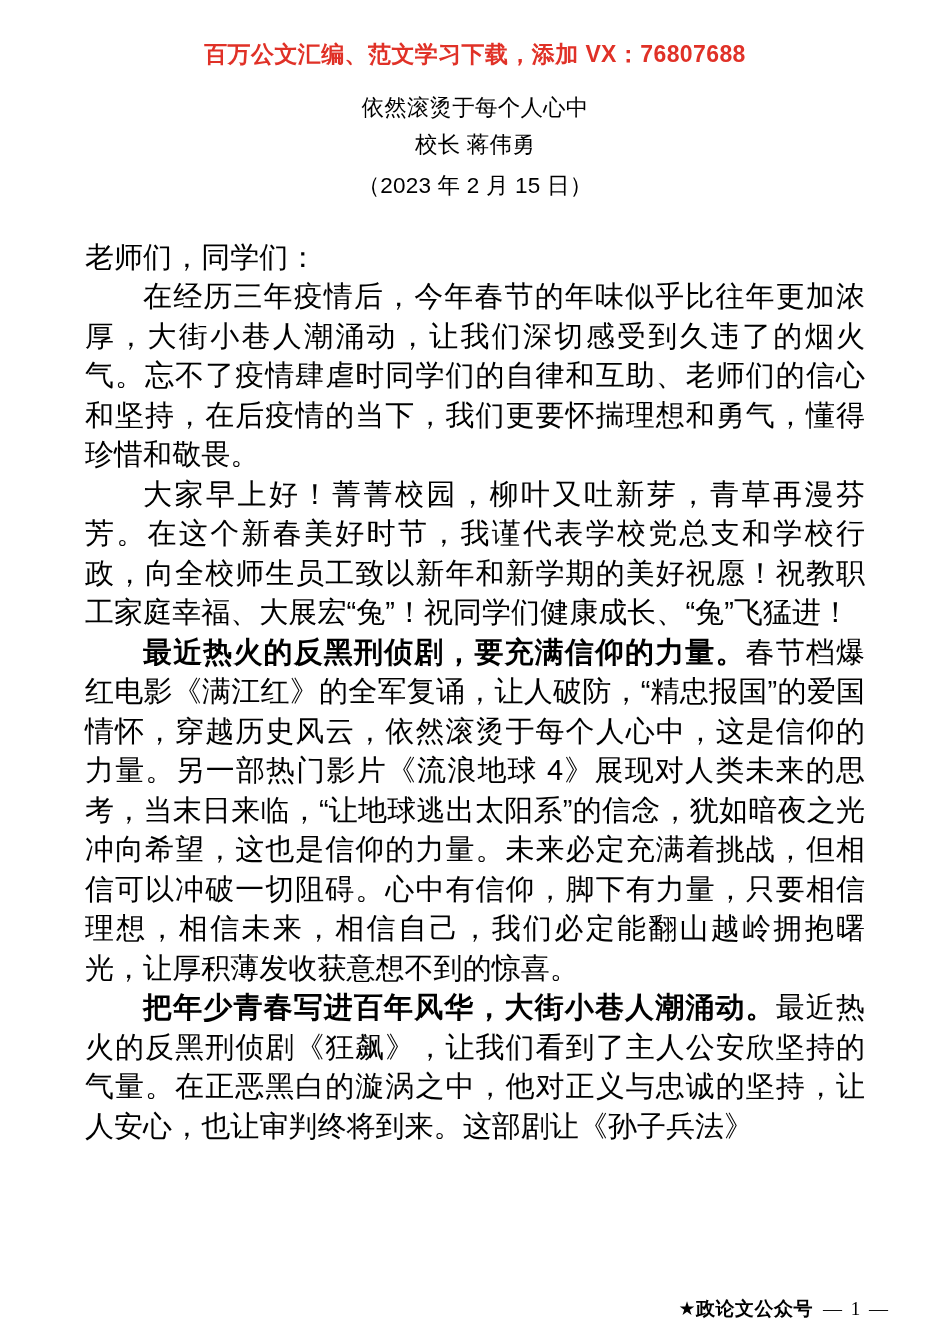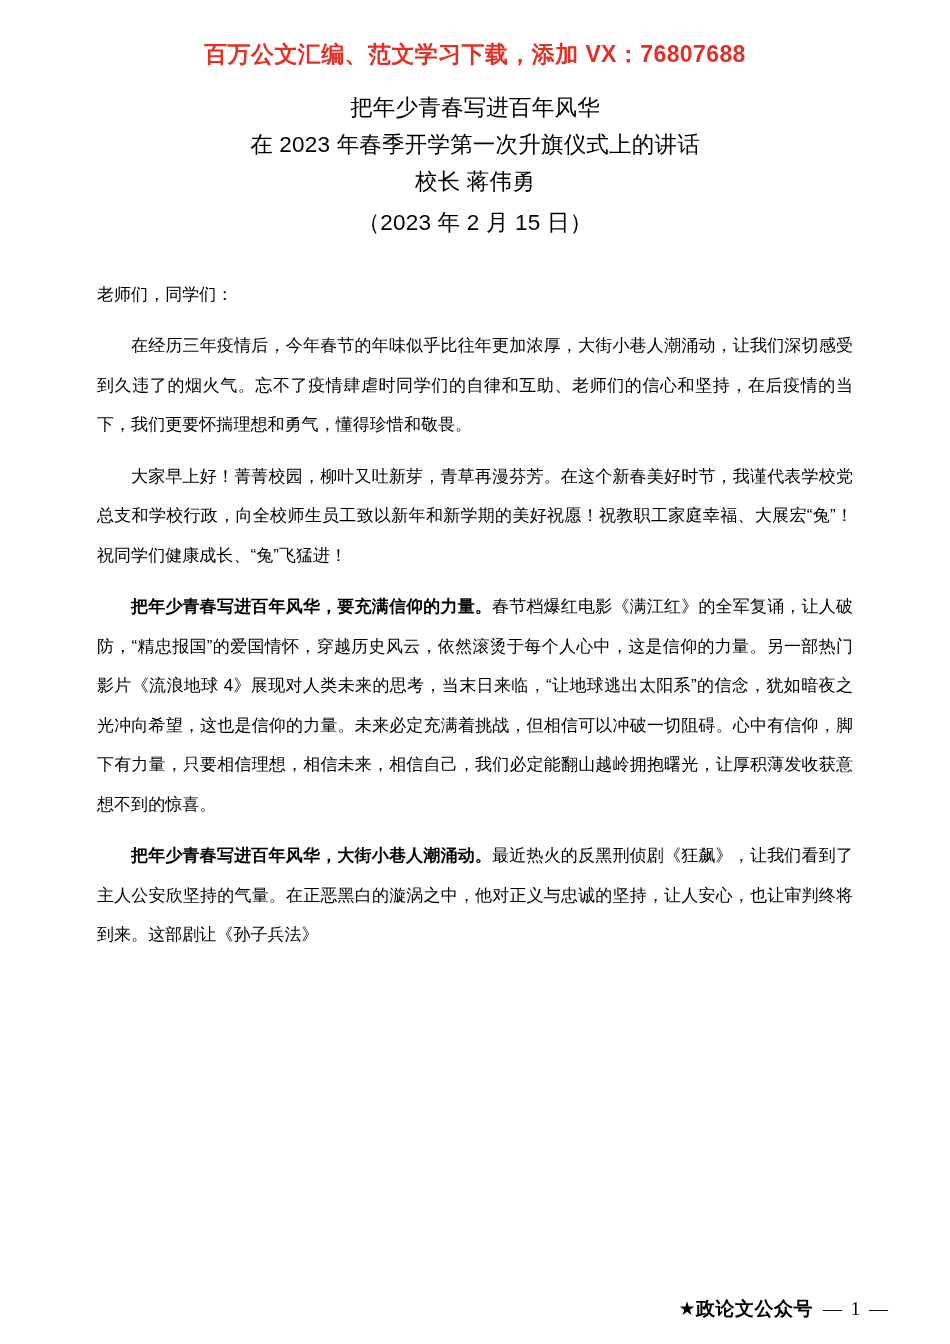--- a/index.html
+++ b/index.html
@@ -51,22 +51,22 @@
     margin-top: 4px;
   }
 
   
   .body-wrap {
     margin: 0 85px 0 85px;
     width: 780px;
     margin-top: 34px;
   }
   p.para {
-    margin: 12px;
-    font-size: 17px;
+    margin: 0;
+    font-size: 29px;
     line-height: 39.5px;
     text-align: justify;
     text-justify: inter-ideograph;
     letter-spacing: 0.05px;
   }
   p.salutation {
     text-indent: 0;
   }
   p.indent {
     text-indent: 2em;
@@ -98,41 +98,40 @@
   }
 </style>
 </head>
 <body>
 
 <div class="page">
 
   <div class="promo-header">百万公文汇编、范文学习下载，添加 VX：76807688</div>
 
   <div class="title-block">
-    <div class="title-line">把年少青春写进百年风华</div>
-    <div class="title-line">在 2023 年春季开学第一次升旗仪式上的讲话</div>
+    <div class="title-line">依然滚烫于每个人心中</div>
     <div class="title-line">校长  蒋伟勇</div>
     <div class="title-line date">（2023 年 2 月 15 日）</div>
   </div>
 
   <div class="body-wrap">
 
     <p class="para salutation">老师们，同学们：</p>
 
     <p class="para indent">
       <b class="lead"></b><span>在经历三年疫情后，今年春节的年味似乎比往年更加浓厚，大街小巷人潮涌动，让我们深切感受到久违了的烟火气。忘不了疫情肆虐时同学们的自律和互助、老师们的信心和坚持，在后疫情的当下，我们更要怀揣理想和勇气，懂得珍惜和敬畏。</span>
     </p>
 
     <p class="para indent">
       <b class="lead"></b><span>大家早上好！菁菁校园，柳叶又吐新芽，青草再漫芬芳。在这个新春美好时节，我谨代表学校党总支和学校行政，向全校师生员工致以新年和新学期的美好祝愿！祝教职工家庭幸福、大展宏“兔”！祝同学们健康成长、“兔”飞猛进！</span>
     </p>
 
 
     <p class="para indent">
-      <b class="lead">把年少青春写进百年风华，要充满信仰的力量。</b><span>春节档爆红电影《满江红》的全军复诵，让人破防，“精忠报国”的爱国情怀，穿越历史风云，依然滚烫于每个人心中，这是信仰的力量。另一部热门影片《流浪地球 4》展现对人类未来的思考，当末日来临，“让地球逃出太阳系”的信念，犹如暗夜之光冲向希望，这也是信仰的力量。未来必定充满着挑战，但相信可以冲破一切阻碍。心中有信仰，脚下有力量，只要相信理想，相信未来，相信自己，我们必定能翻山越岭拥抱曙光，让厚积薄发收获意想不到的惊喜。</span>
+      <b class="lead">最近热火的反黑刑侦剧，要充满信仰的力量。</b><span>春节档爆红电影《满江红》的全军复诵，让人破防，“精忠报国”的爱国情怀，穿越历史风云，依然滚烫于每个人心中，这是信仰的力量。另一部热门影片《流浪地球 4》展现对人类未来的思考，当末日来临，“让地球逃出太阳系”的信念，犹如暗夜之光冲向希望，这也是信仰的力量。未来必定充满着挑战，但相信可以冲破一切阻碍。心中有信仰，脚下有力量，只要相信理想，相信未来，相信自己，我们必定能翻山越岭拥抱曙光，让厚积薄发收获意想不到的惊喜。</span>
     </p>
 
     <p class="para indent">
       <b class="lead">把年少青春写进百年风华，大街小巷人潮涌动。</b><span>最近热火的反黑刑侦剧《狂飙》，让我们看到了主人公安欣坚持的气量。在正恶黑白的漩涡之中，他对正义与忠诚的坚持，让人安心，也让审判终将到来。这部剧让《孙子兵法》</span>
     </p>
 
   </div>
 
   <div class="footer">
     <span class="brand">★政论文公众号</span><span class="pageno">— 1 —</span>

